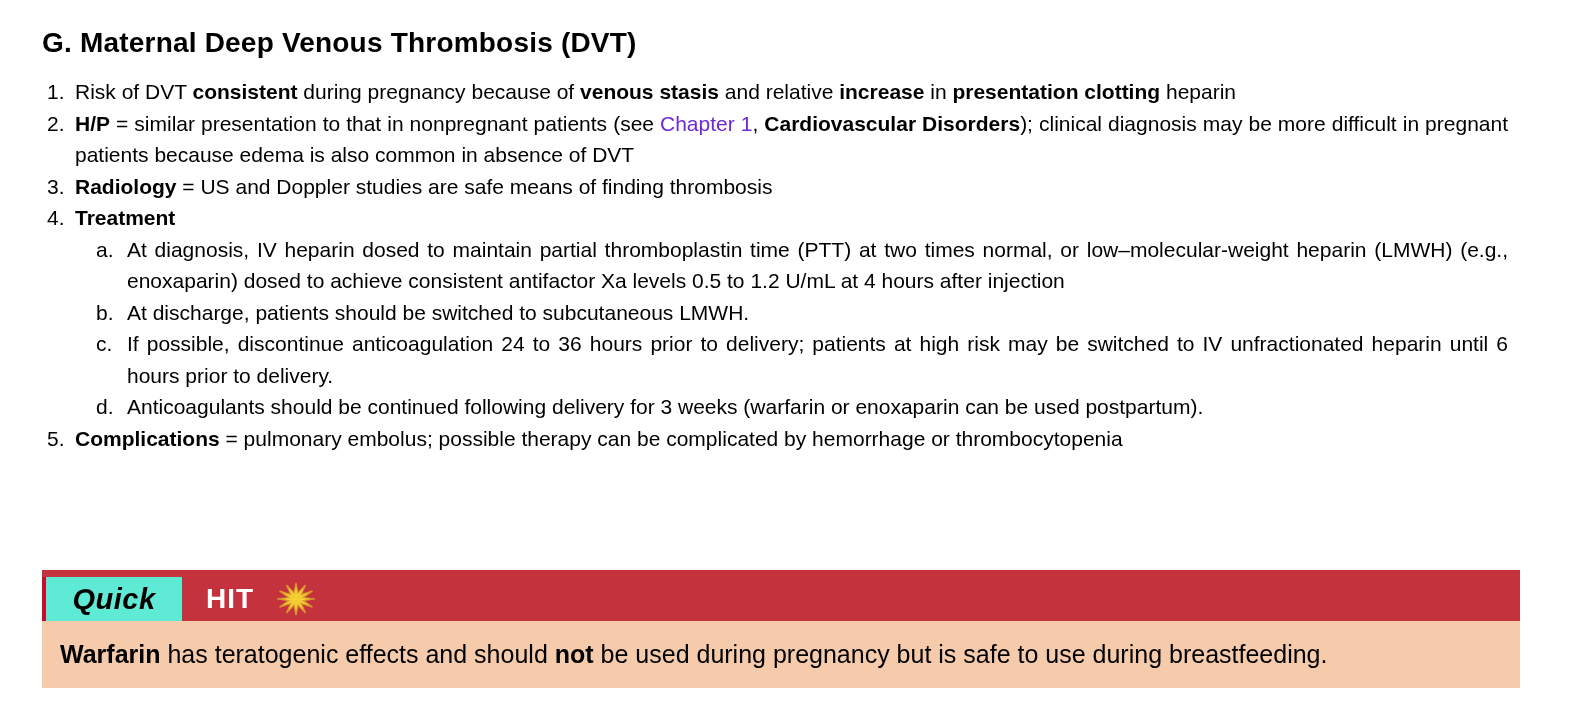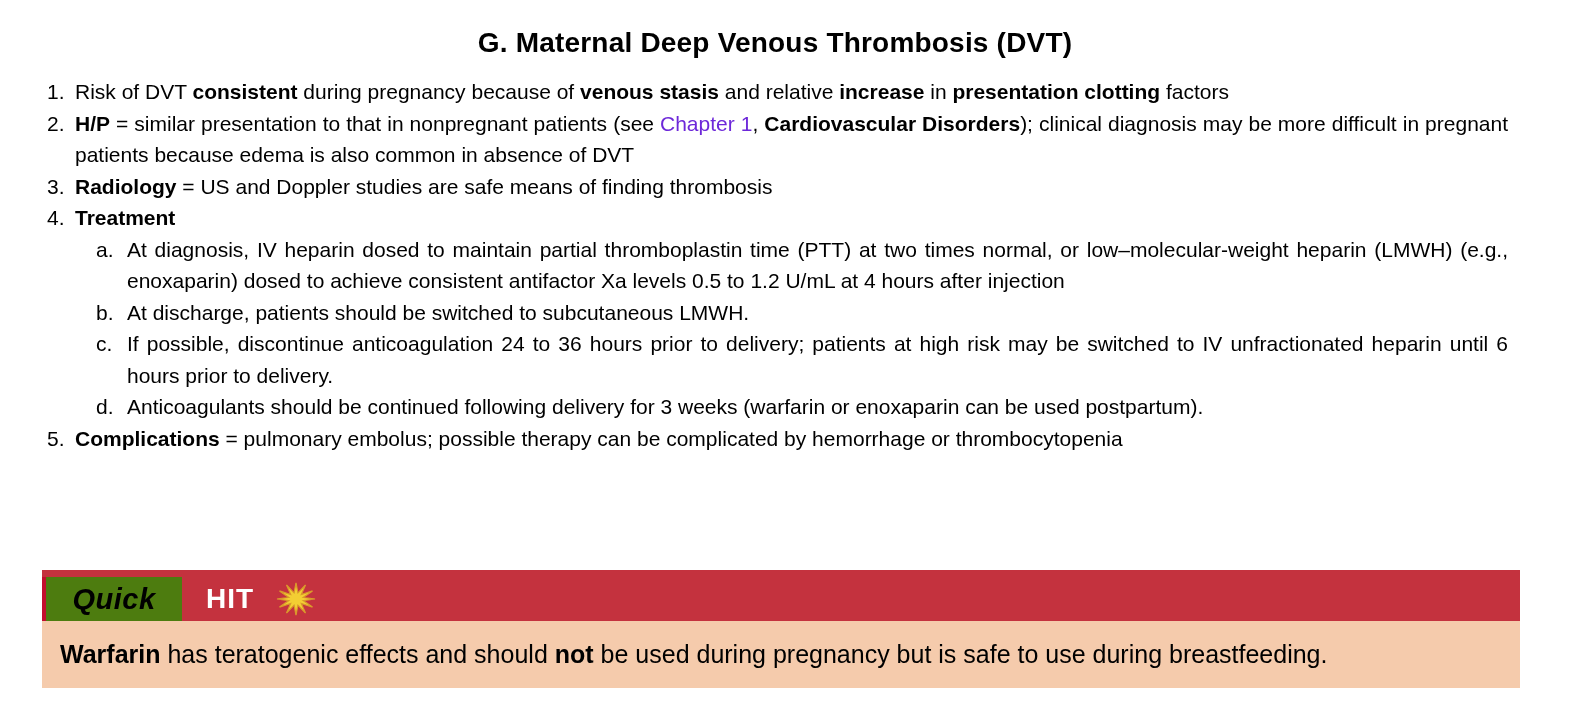--- a/index.html
+++ b/index.html
@@ -17,21 +17,20 @@
     left: 42px;
     top: 26px;
     width: 1466px;
   }
   .heading {
     font-size: 28px;
     line-height: 34px;
     font-weight: bold;
     margin: 0 0 16px 0;
     letter-spacing: 0.2px;
-    text-align: center;
   }
   .list { font-size: 21px; line-height: 31.5px; }
   .li { display: flex; }
   .num {
     flex: 0 0 33px;
     box-sizing: border-box;
     padding-left: 5px;
     white-space: nowrap;
   }
   .li-body { flex: 1; text-align: justify; }
@@ -50,21 +49,21 @@
   .qh-topbar { height: 7px; background: #c4323e; }
   .qh-header {
     height: 44px;
     background: #c4323e;
     display: flex;
     align-items: stretch;
   }
   .qh-edge { width: 4px; background: #c30d2e; }
   .qh-tab {
     width: 136px;
-    background: #4d7c0f;
+    background: #5eead4;
     display: flex;
     align-items: center;
     justify-content: center;
     font-size: 29px;
     font-weight: bold;
     font-style: italic;
     color: #000000;
     letter-spacing: 0.5px;
   }
   .qh-title {
@@ -90,21 +89,21 @@
 
 <div class="page">
   <div class="content">
 
     <h1 class="heading">G. Maternal Deep Venous Thrombosis (DVT)</h1>
 
     <div class="list">
 
       <div class="li">
         <span class="num">1.</span>
-        <div class="li-body"><span>Risk of DVT </span><span class="b">consistent</span><span> during pregnancy because of </span><span class="b">venous stasis</span><span> and relative </span><span class="b">increase</span><span> in </span><span class="b">presentation clotting</span><span> factors</span></div>
+        <div class="li-body"><span>Risk of DVT </span><span class="b">consistent</span><span> during pregnancy because of </span><span class="b">venous stasis</span><span> and relative </span><span class="b">increase</span><span> in </span><span class="b">presentation clotting</span><span> heparin</span></div>
       </div>
 
       <div class="li">
         <span class="num">2.</span>
         <div class="li-body"><span class="b">H/P</span><span> = similar presentation to that in nonpregnant patients (see </span><span class="link">Chapter 1</span><span>, </span><span class="b">Cardiovascular Disorders</span><span>); clinical diagnosis may be more difficult in pregnant patients because edema is also common in absence of DVT</span></div>
       </div>
 
       <div class="li">
         <span class="num">3.</span>
         <div class="li-body"><span class="b">Radiology</span><span> = US and Doppler studies are safe means of finding thrombosis</span></div>

